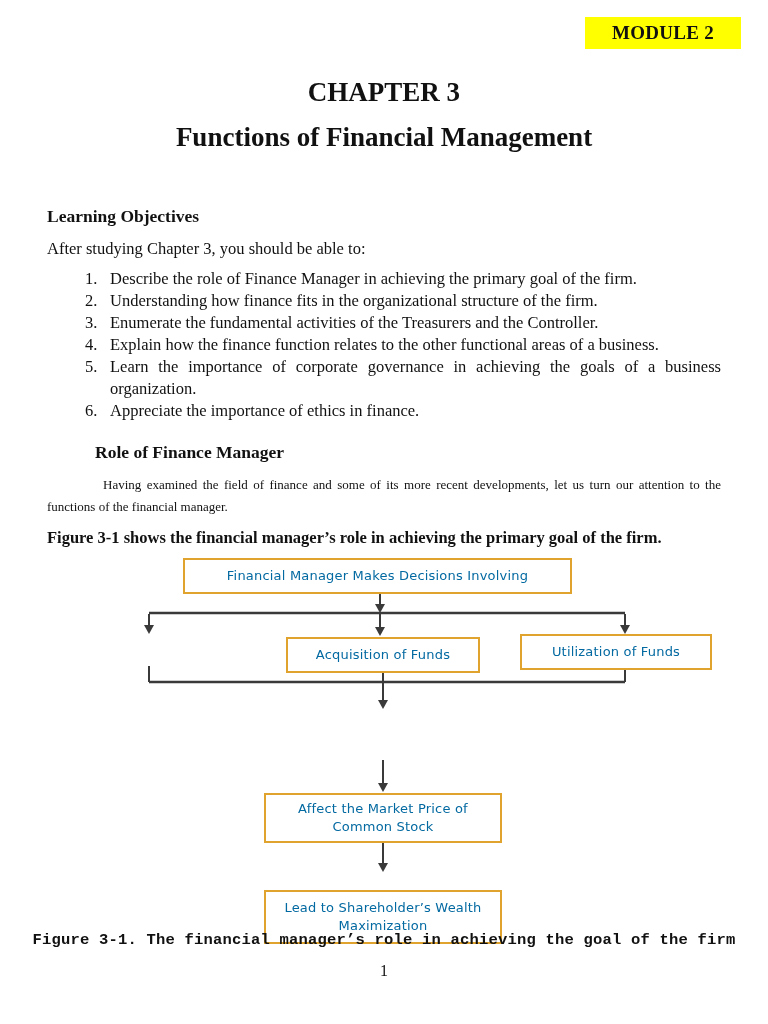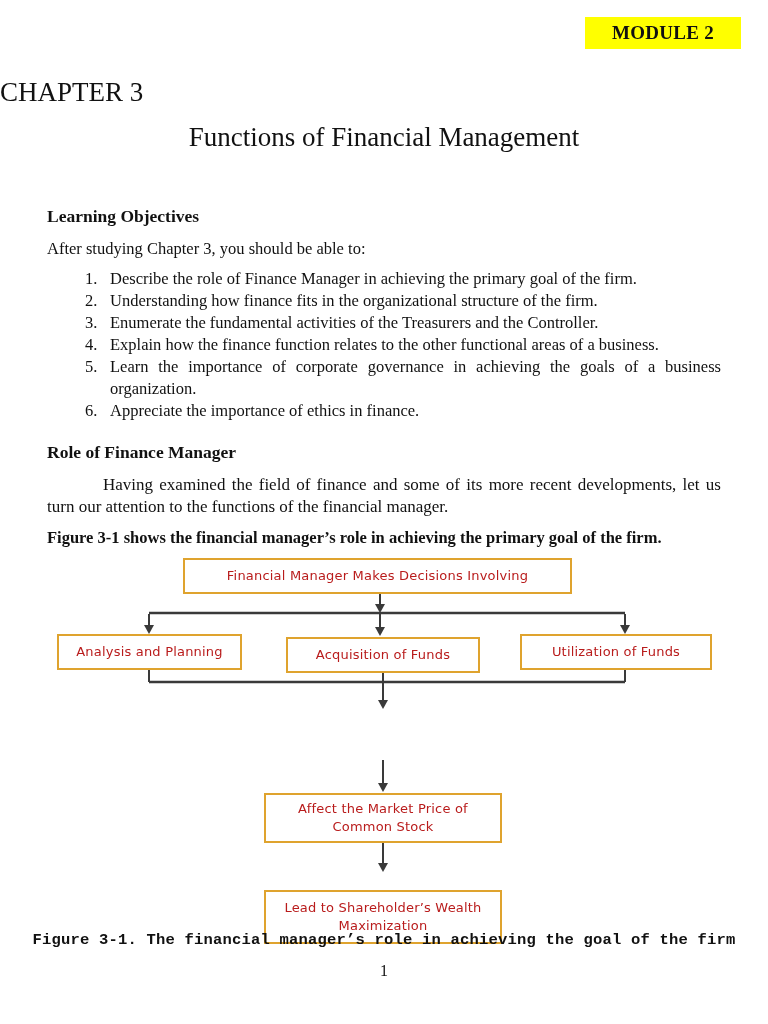--- a/index.html
+++ b/index.html
@@ -12,43 +12,43 @@
     overflow:hidden;
   }
   
   .badge{
     position:absolute;top:17px;left:585px;
     background:var(--badge-bg,#ffff00);
     font-weight:bold;font-size:19px;
     padding:5px 27px;letter-spacing:.3px;
   }
   
-  .chapter{margin:76px 0 0 0;font-size:27px;font-weight:normal;line-height:32px;}
-  .subtitle{margin:12px 0 0 0;text-align:center;font-size:27px;font-weight:normal;line-height:34px;}
+  .chapter{margin:76px 0 0 0;text-align:center;font-size:27px;font-weight:bold;line-height:32px;}
+  .subtitle{margin:12px 0 0 0;text-align:center;font-size:27px;font-weight:bold;line-height:34px;}
   
   .content{margin:0 47px;}
   .h2{margin:50px 0 0 0;font-size:17.5px;font-weight:bold;line-height:24px;}
-  .h2.role{margin-top:18px;}
+  .h2.role{margin-top:18px;margin-left:48px;}
   .intro{margin:10px 0 0 0;font-size:16.5px;line-height:22px;}
   .olist{margin:8px 0 0 0;}
   .oitem{position:relative;padding-left:63px;font-size:16.5px;line-height:22px;text-align:justify;}
   .onum{position:absolute;left:38px;top:0;}
-  .para{margin:10px 0 0 0;font-size:17px;line-height:22px;text-align:justify;text-indent:56px;}
+  .para{margin:10px 0 0 0;font-size:13px;line-height:22px;text-align:justify;text-indent:56px;}
   .figlead{margin:9px 0 12px 0;font-size:16.5px;line-height:22px;font-weight:bold;}
   
   .figure{position:absolute;left:0;top:558px;width:768px;height:392px;}
   .connectors{position:absolute;left:0;top:0;width:768px;height:392px;}
   .fbox{
     position:absolute;box-sizing:border-box;
     border:2px solid var(--accent,#dfa32e);
     background:#ffffff;
     display:flex;align-items:center;justify-content:center;
     text-align:center;
     font-family:"DejaVu Sans", sans-serif;
-    font-size:13px;color:#b91c1c;letter-spacing:.2px;line-height:1.35;
+    font-size:13px;color:#0369a1;letter-spacing:.2px;line-height:1.35;
     padding:16px 12px;
   }
   .n-top{left:183px;top:0;width:389px;height:36px;}
   .n-left{left:57px;top:76px;width:185px;height:32px;}
   .n-center{left:286px;top:79px;width:194px;height:33px;}
   .n-right{left:520px;top:76px;width:192px;height:32px;}
   .n-impact{left:264px;top:152px;width:238px;height:50px;}
   .n-affect{left:264px;top:235px;width:238px;height:50px;}
   .n-lead{left:264px;top:332px;width:238px;height:54px;}
   .caption{
@@ -123,21 +123,20 @@
 
         <line x1="383" y1="202" x2="383" y2="226"></line>
         <polygon points="378,225 388,225 383,234" stroke="none"></polygon>
 
         <line x1="383" y1="285" x2="383" y2="306"></line>
         <polygon points="378,305 388,305 383,314" stroke="none"></polygon>
       </g>
     </svg>
 
     <div class="fbox n-top">Financial Manager Makes Decisions Involving</div>
-    <div class="fbox n-left">Analysis and Planning</div>
     <div class="fbox n-center">Acquisition of Funds</div>
     <div class="fbox n-right">Utilization of Funds</div>
     <div class="fbox n-affect">Affect the Market Price of Common Stock</div>
     <div class="fbox n-lead">Lead to Shareholder’s Wealth Maximization</div>
   </div>
 
   <div class="caption">Figure 3-1. The financial manager’s role in achieving the goal of the firm</div>
   <div class="pagenum">1</div>
 </div>
 

